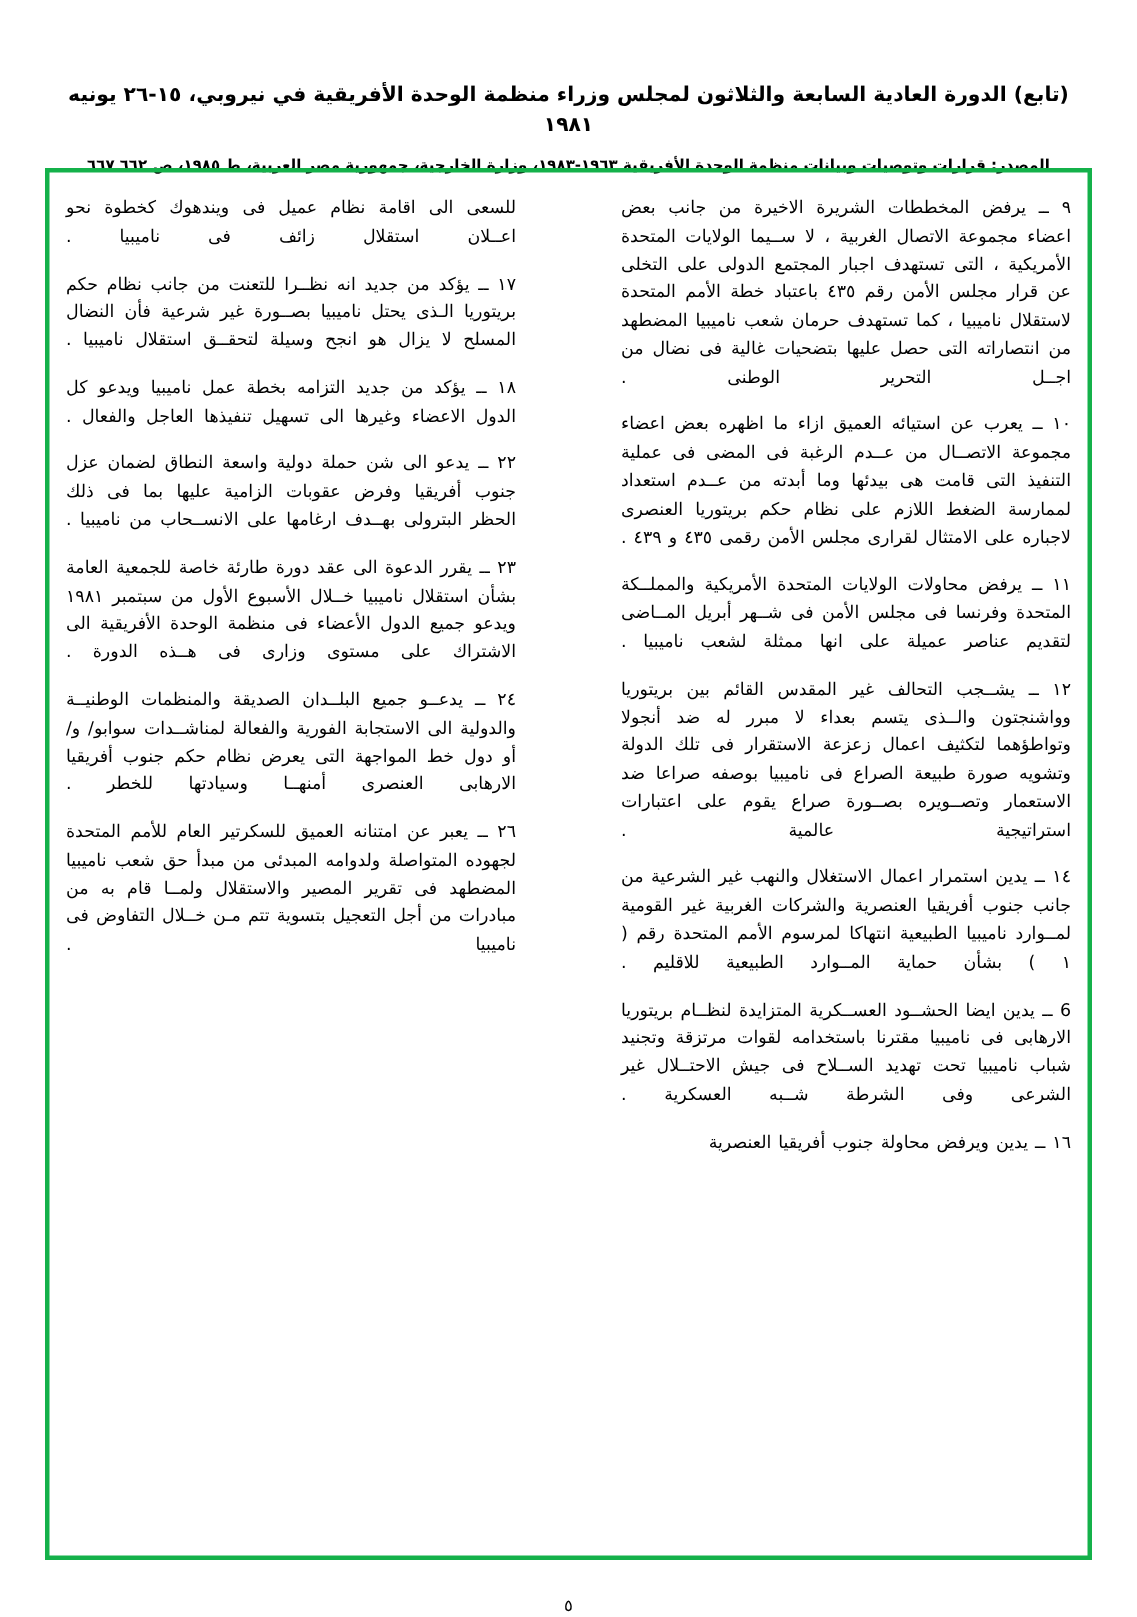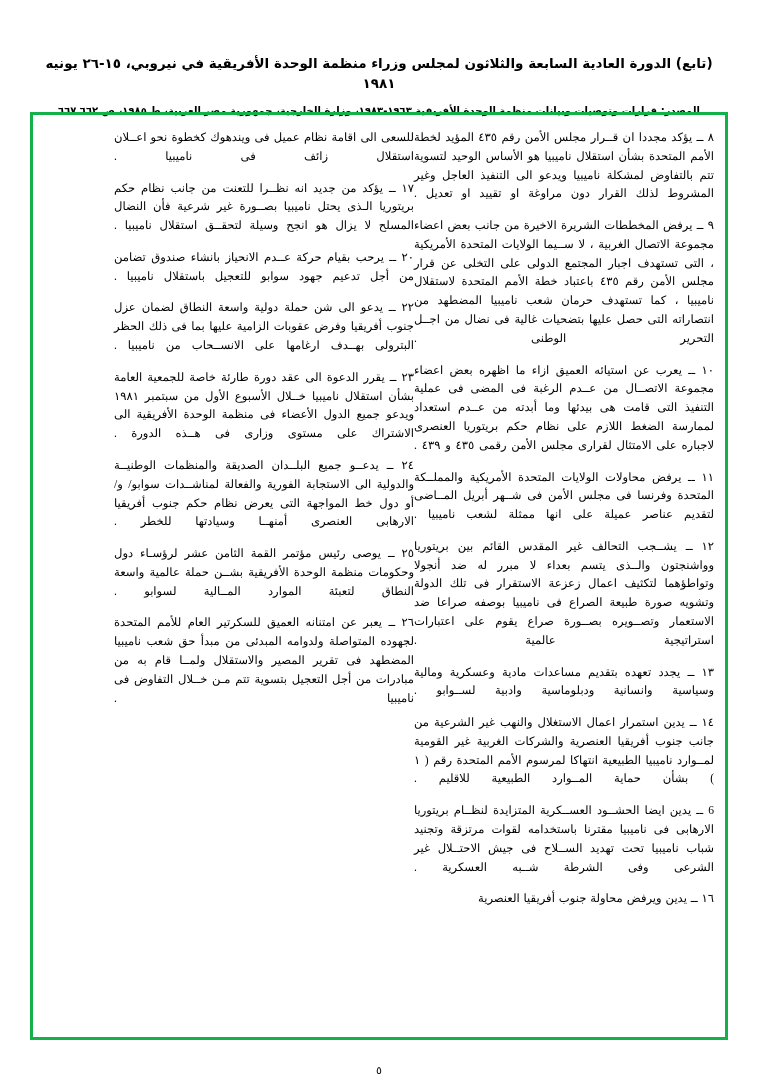--- a/index.html
+++ b/index.html
@@ -49,23 +49,22 @@
     box-sizing: border-box;
   }
   .columns {
     position: absolute;
     left: 44px;
     right: 44px;
     top: 112px;
     bottom: 72px;
     display: flex;
     flex-direction: row-reverse;
-    justify-content: flex-end;
+    justify-content: space-between;
     direction: rtl;
-    font-family: Liberation Serif, serif;
   }
   .col {
     width: 300px;
     box-sizing: border-box;
   }
   .para {
     font-size: 11.6px;
     line-height: 1.62;
     text-align: justify;
     text-align-last: justify;
@@ -94,35 +93,32 @@
   <div class="doc-title">(تابع) الدورة العادية السابعة والثلاثون لمجلس وزراء منظمة الوحدة الأفريقية في نيروبي، ١٥-٢٦ يونيه ١٩٨١</div>
   <div class="doc-source">المصدر: قرارات وتوصيات وبيانات منظمة الوحدة الأفريقية ١٩٦٣-١٩٨٣، وزارة الخارجية، جمهورية مصر العربية، ط ١٩٨٥، ص ٦٦٢ـ٦٦٧</div>
 
   <div class="frame"></div>
 
   <div class="columns">
 
     <div class="col">
       <p class="para">للسعى الى اقامة نظام عميل فى ويندهوك كخطوة نحو اعــلان استقلال زائف فى ناميبيا .</p>
       <p class="para">١٧ ــ يؤكد من جديد انه نظــرا للتعنت من جانب نظام حكم بريتوريا الـذى يحتل ناميبيا بصــورة غير شرعية فأن النضال المسلح لا يزال هو انجح وسيلة لتحقــق استقلال ناميبيا .</p>
-      <p class="para">٢٠ ــ يرحب بقيام حركة عــدم الانحياز بانشاء صندوق تضامن من أجل تدعيم جهود سوابو للتعجيل باستقلال ناميبيا .</p>
+      <p class="para">١٨ ــ يؤكد من جديد التزامه بخطة عمل ناميبيا ويدعو كل الدول الاعضاء وغيرها الى تسهيل تنفيذها العاجل والفعال .</p>
       <p class="para">٢٢ ــ يدعو الى شن حملة دولية واسعة النطاق لضمان عزل جنوب أفريقيا وفرض عقوبات الزامية عليها بما فى ذلك الحظر البترولى بهــدف ارغامها على الانســحاب من ناميبيا .</p>
       <p class="para">٢٣ ــ يقرر الدعوة الى عقد دورة طارئة خاصة للجمعية العامة بشأن استقلال ناميبيا خــلال الأسبوع الأول من سبتمبر ١٩٨١ ويدعو جميع الدول الأعضاء فى منظمة الوحدة الأفريقية الى الاشتراك على مستوى وزارى فى هــذه الدورة .</p>
       <p class="para">٢٤ ــ يدعــو جميع البلــدان الصديقة والمنظمات الوطنيــة والدولية الى الاستجابة الفورية والفعالة لمناشــدات سوابو/ و/ أو دول خط المواجهة التى يعرض نظام حكم جنوب أفريقيا الارهابى العنصرى أمنهــا وسيادتها للخطر .</p>
-      <p class="para">٢٥ ــ يوصى رئيس مؤتمر القمة الثامن عشر لرؤسـاء دول وحكومات منظمة الوحدة الأفريقية بشــن حملة عالمية واسعة النطاق لتعبئة الموارد المــالية لسوابو .</p>
       <p class="para">٢٦ ــ يعبر عن امتنانه العميق للسكرتير العام للأمم المتحدة لجهوده المتواصلة ولدوامه المبدئى من مبدأ حق شعب ناميبيا المضطهد فى تقرير المصير والاستقلال ولمــا قام به من مبادرات من أجل التعجيل بتسوية تتم مـن خــلال التفاوض فى ناميبيا .</p>
     </div>
 
     <div class="col">
-      <p class="para">٨ ــ يؤكد مجددا ان قــرار مجلس الأمن رقم ٤٣٥ المؤيد لخطة الأمم المتحدة بشأن استقلال ناميبيا هو الأساس الوحيد لتسوية تتم بالتفاوض لمشكلة ناميبيا ويدعو الى التنفيذ العاجل وغير المشروط لذلك القرار دون مراوغة او تقييد او تعديل .</p>
       <p class="para">٩ ــ يرفض المخططات الشريرة الاخيرة من جانب بعض اعضاء مجموعة الاتصال الغربية ، لا ســيما الولايات المتحدة الأمريكية ، التى تستهدف اجبار المجتمع الدولى على التخلى عن قرار مجلس الأمن رقم ٤٣٥ باعتباد خطة الأمم المتحدة لاستقلال ناميبيا ، كما تستهدف حرمان شعب ناميبيا المضطهد من انتصاراته التى حصل عليها بتضحيات غالية فى نضال من اجــل التحرير الوطنى .</p>
       <p class="para">١٠ ــ يعرب عن استيائه العميق ازاء ما اظهره بعض اعضاء مجموعة الاتصــال من عــدم الرغبة فى المضى فى عملية التنفيذ التى قامت هى بيدئها وما أبدته من عــدم استعداد لممارسة الضغط اللازم على نظام حكم بريتوريا العنصرى لاجباره على الامتثال لقرارى مجلس الأمن رقمى ٤٣٥ و ٤٣٩ .</p>
       <p class="para">١١ ــ يرفض محاولات الولايات المتحدة الأمريكية والمملــكة المتحدة وفرنسا فى مجلس الأمن فى شــهر أبريل المــاضى لتقديم عناصر عميلة على انها ممثلة لشعب ناميبيا .</p>
       <p class="para">١٢ ــ يشــجب التحالف غير المقدس القائم بين بريتوريا وواشنجتون والــذى يتسم بعداء لا مبرر له ضد أنجولا وتواطؤهما لتكثيف اعمال زعزعة الاستقرار فى تلك الدولة وتشويه صورة طبيعة الصراع فى ناميبيا بوصفه صراعا ضد الاستعمار وتصــويره بصــورة صراع يقوم على اعتبارات استراتيجية عالمية .</p>
-      <p class="para">١٣ ــ يجدد تعهده بتقديم مساعدات مادية وعسكرية ومالية وسياسية وانسانية ودبلوماسية وادبية لســوابو .</p>
       <p class="para">١٤ ــ يدين استمرار اعمال الاستغلال والنهب غير الشرعية من جانب جنوب أفريقيا العنصرية والشركات الغربية غير القومية لمــوارد ناميبيا الطبيعية انتهاكا لمرسوم الأمم المتحدة رقم ( ١ ) بشأن حماية المــوارد الطبيعية للاقليم .</p>
       <p class="para">6 ــ يدين ايضا الحشــود العســكرية المتزايدة لنظــام بريتوريا الارهابى فى ناميبيا مقترنا باستخدامه لقوات مرتزقة وتجنيد شباب ناميبيا تحت تهديد الســلاح فى جيش الاحتــلال غير الشرعى وفى الشرطة شــبه العسكرية .</p>
       <p class="para last-free">١٦ ــ يدين ويرفض محاولة جنوب أفريقيا العنصرية</p>
     </div>
 
   </div>
 
   <div class="page-number">٥</div>
 
 </div>

